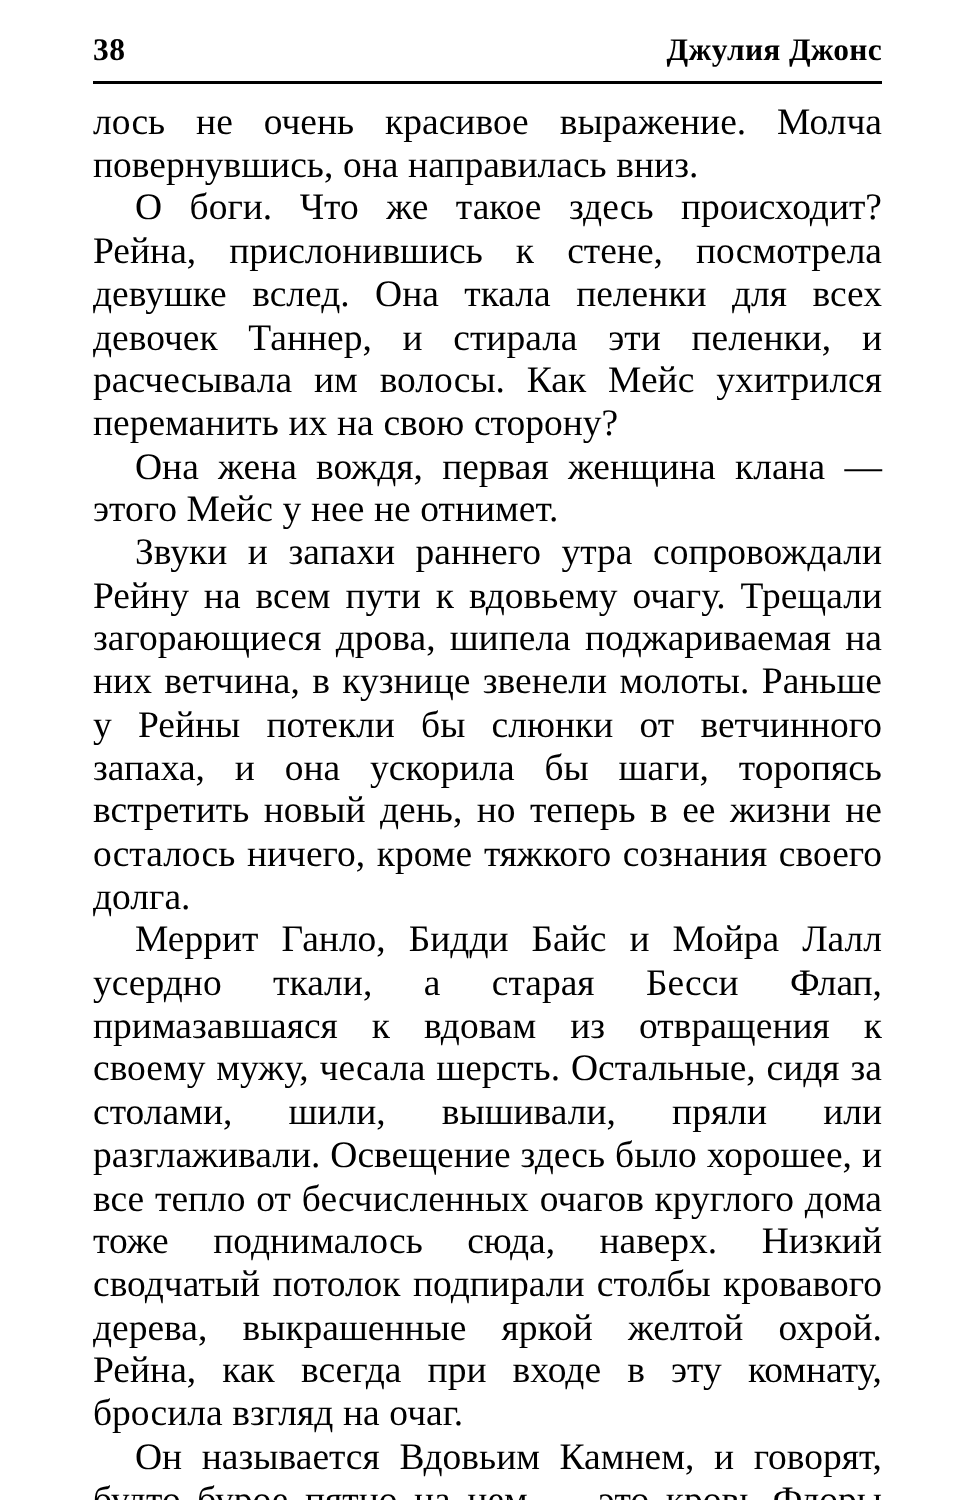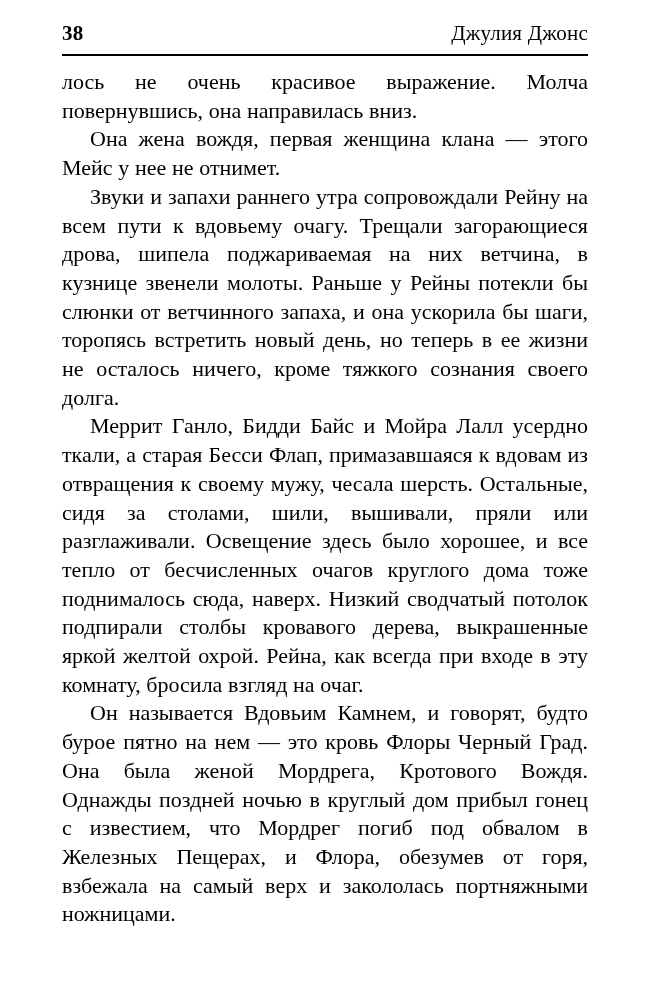--- a/index.html
+++ b/index.html
@@ -30,21 +30,21 @@
     justify-content: space-between;
   }
   .page-number {
     font-size: 21px;
     font-weight: bold;
     letter-spacing: 0.3px;
     line-height: 24px;
   }
   .running-title {
     font-size: 21px;
-    font-weight: normal;
+    font-weight: bold;
     letter-spacing: 0.2px;
     line-height: 24px;
   }
   .header-rule {
     position: absolute;
     left: 62px;
     right: 63px;
     top: 54px;
     height: 2px;
     background: #000000;
@@ -53,21 +53,21 @@
     position: absolute;
     left: 62px;
     top: 68px;
     width: 526px;
   }
   .body-text p {
     margin: 0;
     text-indent: 28px;
     text-align: justify;
     text-justify: inter-word;
-    font-size: 22px;
+    font-size: 25px;
     line-height: 28.7px;
     word-spacing: 0.2px;
     hyphens: none;
   }
   
   .body-text p.no-indent {
     text-indent: 0;
   }
 </style>
 </head>
@@ -77,20 +77,21 @@
 
   <div class="page-header">
     <span class="page-number">38</span>
     <span class="running-title">Джулия Джонс</span>
   </div>
 
   <div class="header-rule"></div>
 
   <div class="body-text">
     <p class="no-indent">лось не очень красивое выражение. Молча повернувшись, она направилась вниз.</p>
+    <p>О боги. Что же такое здесь происходит? Рейна, прислонившись к стене, посмотрела девушке вслед. Она ткала пеленки для всех девочек Таннер, и стирала эти пеленки, и расчесывала им волосы. Как Мейс ухитрился переманить их на свою сторону?</p>
     <p>Она жена вождя, первая женщина клана — этого Мейс у нее не отнимет.</p>
     <p>Звуки и запахи раннего утра сопровождали Рейну на всем пути к вдовьему очагу. Трещали загорающиеся дрова, шипела поджариваемая на них ветчина, в кузнице звенели молоты. Раньше у Рейны потекли бы слюнки от ветчинного запаха, и она ускорила бы шаги, торопясь встретить новый день, но теперь в ее жизни не осталось ничего, кроме тяжкого сознания своего долга.</p>
     <p>Меррит Ганло, Бидди Байс и Мойра Лалл усердно ткали, а старая Бесси Флап, примазавшаяся к вдовам из отвращения к своему мужу, чесала шерсть. Остальные, сидя за столами, шили, вышивали, пряли или разглаживали. Освещение здесь было хорошее, и все тепло от бесчисленных очагов круглого дома тоже поднималось сюда, наверх. Низкий сводчатый потолок подпирали столбы кровавого дерева, выкрашенные яркой желтой охрой. Рейна, как всегда при входе в эту комнату, бросила взгляд на очаг.</p>
     <p>Он называется Вдовьим Камнем, и говорят, будто бурое пятно на нем — это кровь Флоры Черный Град. Она была женой Мордрега, Кротового Вождя. Однажды поздней ночью в круглый дом прибыл гонец с известием, что Мордрег погиб под обвалом в Железных Пещерах, и Флора, обезумев от горя, взбежала на самый верх и закололась портняжными ножницами.</p>
 
   </div>
 
 </div>
 
 </body></html>

